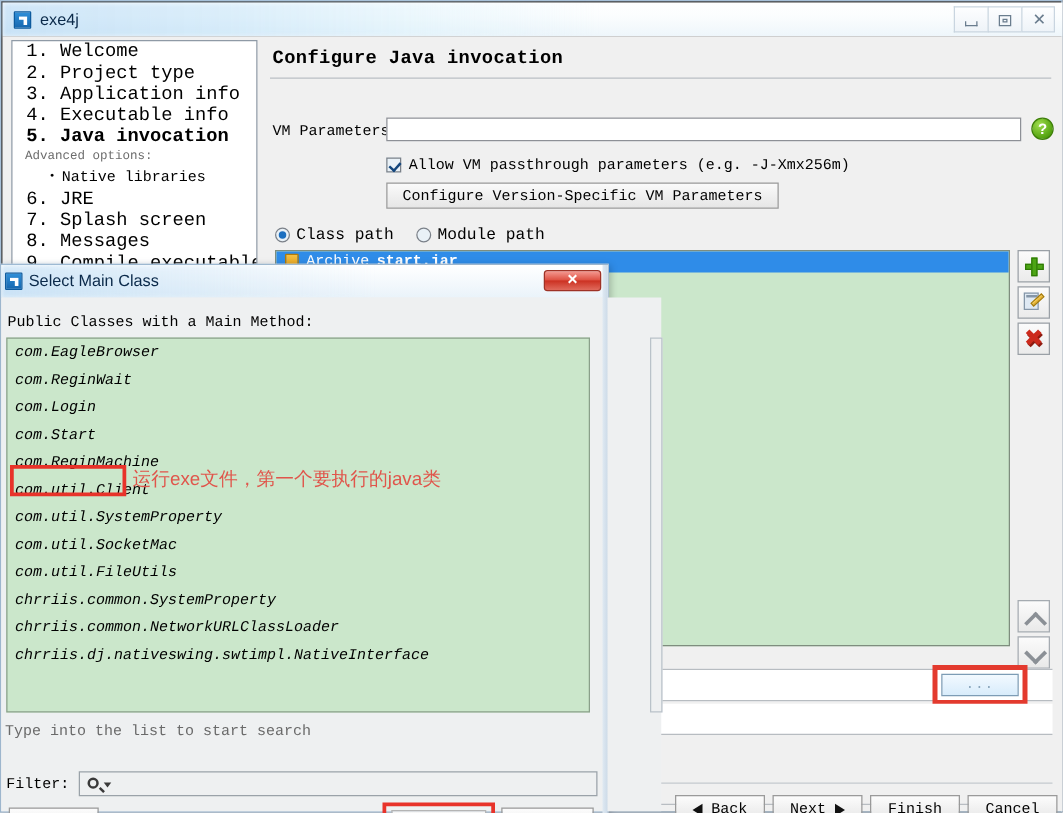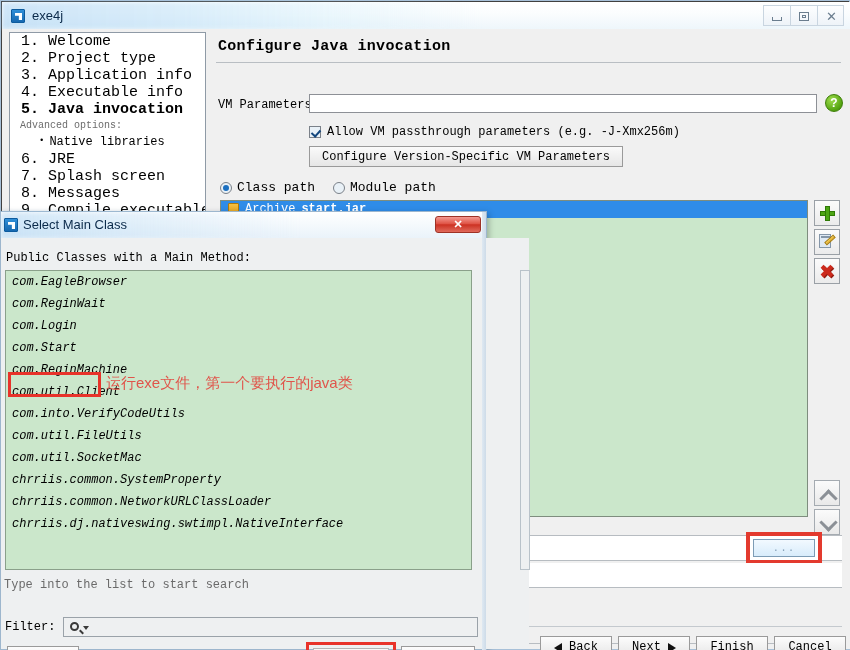--- a/index.html
+++ b/index.html
@@ -412,23 +412,23 @@
     <div class="dlg-body">
       <div class="dlg-lbl">Public Classes with a Main Method:</div>
 
       <div class="dlg-list">
         <div class="dlg-li">com.EagleBrowser</div>
         <div class="dlg-li">com.ReginWait</div>
         <div class="dlg-li">com.Login</div>
         <div class="dlg-li">com.Start</div>
         <div class="dlg-li">com.ReginMachine</div>
         <div class="dlg-li">com.util.Client</div>
-        <div class="dlg-li">com.into.VerifyCodeUtils</div>
+        <div class="dlg-li">com.util.SystemProperty</div>
+        <div class="dlg-li">com.util.SocketMac</div>
         <div class="dlg-li">com.util.FileUtils</div>
-        <div class="dlg-li">com.util.SocketMac</div>
         <div class="dlg-li">chrriis.common.SystemProperty</div>
         <div class="dlg-li">chrriis.common.NetworkURLClassLoader</div>
         <div class="dlg-li">chrriis.dj.nativeswing.swtimpl.NativeInterface</div>
         <div class="hl-login"></div>
         <div class="cn-note">运行exe文件，第一个要执行的java类</div>
       </div>
       <div class="dlg-scroll"></div>
 
       <div class="dlg-hint">Type into the list to start search</div>
 

